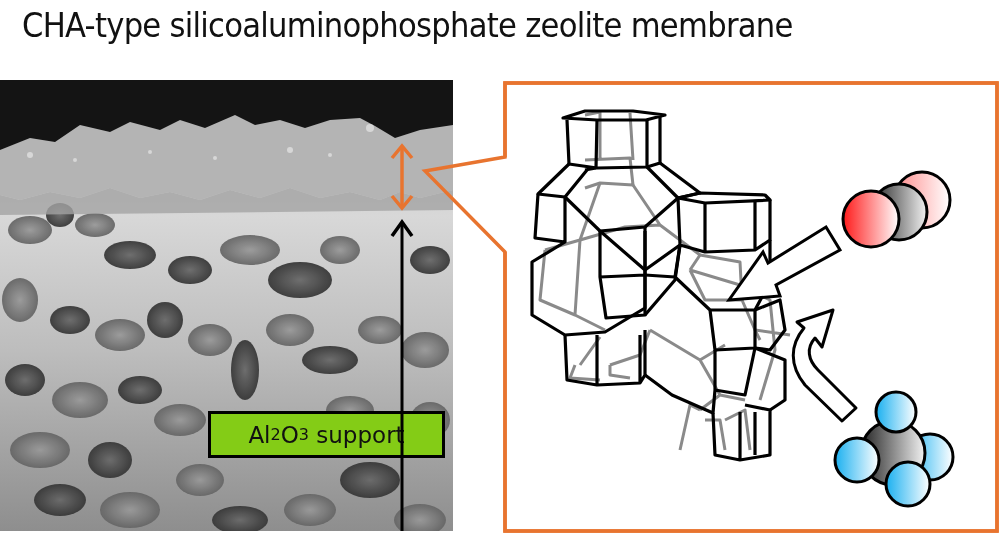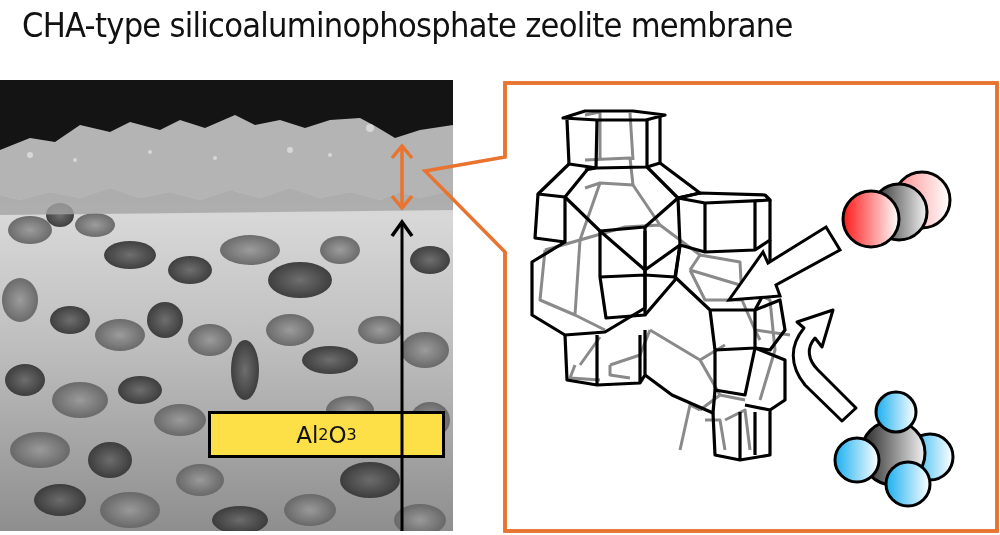--- a/index.html
+++ b/index.html
@@ -7,21 +7,21 @@
     .title {
       position: absolute; left: 22px; top: 6px; width: 960px;
       font-family: "DejaVu Sans", sans-serif; font-size: 33px; color: #111;
       letter-spacing: -0.8px; white-space: nowrap;
       transform: scaleX(0.93); transform-origin: left top;
     }
     .sem { position: absolute; left: 0; top: 80px; width: 453px; height: 451px; overflow: hidden; background: #8a8a8a; }
     .sem svg { display: block; }
     .support-label {
       position: absolute; left: 208px; top: 411px; width: 237px; height: 47px;
-      background: #fde047; border: 3px solid #000; box-sizing: border-box;
+      background: #84cc16; border: 3px solid #000; box-sizing: border-box;
       display: flex; align-items: center; justify-content: center;
       font-family: "DejaVu Sans", sans-serif; font-size: 23px; color: #111;
     }
     .support-label sub { font-size: 16px; vertical-align: -5px; line-height: 0; }
     .overlay { position: absolute; left: 0; top: 0; width: 1000px; height: 535px; pointer-events: none; }
   </style>
 </head>
 <body>
 
 <div class="title">CHA-type silicoaluminophosphate zeolite membrane</div>
@@ -101,20 +101,21 @@
       <circle cx="330" cy="75" r="2"></circle>
     </g>
   </svg>
 </div>
 
 <div class="support-label">
   <span>Al</span>
     <sub>2</sub>
     <span>O</span>
     <sub>3</sub>
+    <span style="white-space:pre"> support</span>
 </div>
 
 <svg class="overlay" width="1000" height="535" viewBox="0 0 1000 535" xmlns="http://www.w3.org/2000/svg">
   <defs>
     <linearGradient id="redBall" x1="0" y1="0" x2="1" y2="0">
       <stop offset="0%" stop-color="#FF1A1A"></stop>
       <stop offset="100%" stop-color="#FFFFFF"></stop>
     </linearGradient>
     <linearGradient id="pinkBall" x1="0" y1="0" x2="1" y2="0">
       <stop offset="0%" stop-color="#FF8A8A"></stop>

